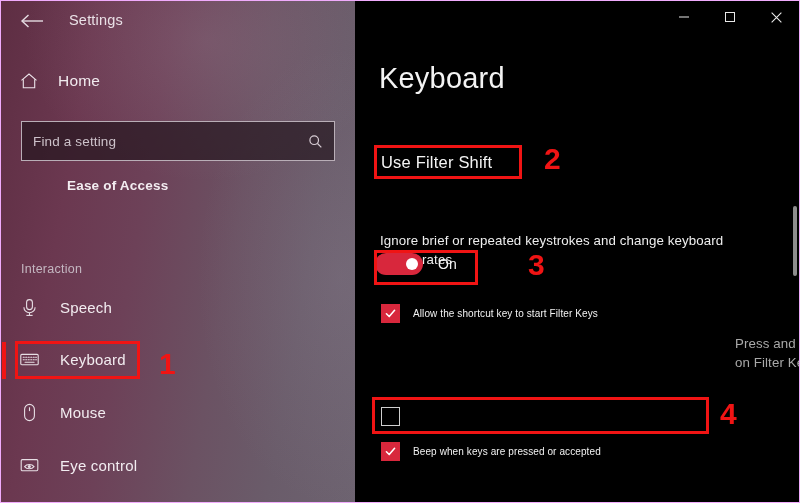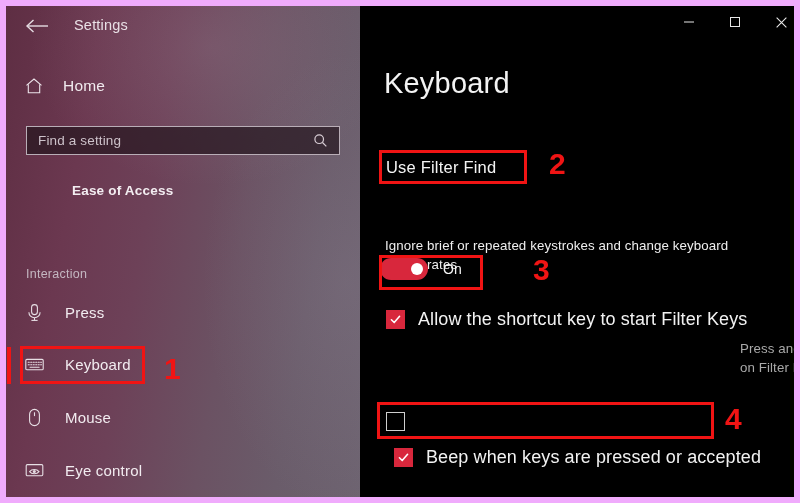--- a/index.html
+++ b/index.html
@@ -12,21 +12,21 @@
     font-family: "Liberation Sans", sans-serif;
   }
 
   #screen {
     position: relative;
     width: 800px;
     height: 503px;
     overflow: hidden;
     background: #000;
     box-sizing: border-box;
-    border: 6px solid #f0abfc;
+    border: 1px solid #f0abfc;
     text-decoration: underline;
   }
 
   
   #sidebar {
     position: absolute;
     left: 0;
     top: 0;
     width: 354px;
     height: 503px;
@@ -80,21 +80,21 @@
   .home-icon { width: 20px; height: 20px; color: #ece4ea; }
   .home-label {
     font-size: 15.5px;
     color: #f1ebef;
     letter-spacing: .2px;
   }
 
   .search-box {
     position: absolute;
     left: 20px; top: 120px;
-    width: 314px; height: 29px;
+    width: 314px; height: 40px;
     box-sizing: border-box;
     background: rgba(36,22,30,.70);
     border: 1px solid #b9aeb7;
     display: flex;
     align-items: center;
     z-index: 3;
   }
   .search-placeholder {
     margin-left: 11px;
     font-size: 13.5px;
@@ -226,41 +226,41 @@
   }
 
   .check-row {
     position: absolute;
     display: flex;
     align-items: center;
     gap: 13px;
   }
   #chk-shortcut { left: 380px; top: 303px; }
   #chk-taskbar  { left: 380px; top: 406px; }
-  #chk-beep     { left: 380px; top: 441px; margin-left: 8px; }
+  #chk-beep     { left: 380px; top: 441px; }
 
   .cbox {
     width: 19px; height: 19px;
     box-sizing: border-box;
     flex: none;
     display: flex;
     align-items: center;
     justify-content: center;
   }
   .cbox.checked {
     background: #d8273c;
     border: 1px solid #d8273c;
   }
   .cbox.unchecked {
     background: transparent;
     border: 1.5px solid #cfcfcf;
   }
   .cbox svg { display: block; }
   .check-label {
-    font-size: 18px;
+    font-size: 10px;
     color: #f2f2f2;
     letter-spacing: .1px;
     white-space: nowrap;
   }
 
   .hint-text {
     position: absolute;
     left: 380px; top: 333px;
     width: 364px;
     font-size: 13.3px;
@@ -355,21 +355,21 @@
 
     <div class="nav-item" id="nav-speech">
       <span class="nav-icon">
         <svg viewBox="0 0 21 21" width="21" height="21" fill="none" stroke="currentColor" stroke-width="1.1">
           <rect x="7.6" y="2.6" width="5.8" height="10" rx="2.9"></rect>
           <path d="M4.9 10.2 a5.6 5.6 0 0 0 11.2 0"></path>
           <path d="M10.5 15.8 V18.4"></path>
           <path d="M7.4 18.4 H13.6"></path>
         </svg>
       </span>
-      <span class="nav-label">Press</span>
+      <span class="nav-label">Speech</span>
     </div>
 
     <div class="nav-item" id="nav-keyboard">
       <span class="nav-icon">
         <svg viewBox="0 0 21 21" width="21" height="21" fill="none" stroke="currentColor" stroke-width="1.1">
           <rect x="1.8" y="5.4" width="17.4" height="10.4" rx="1.1"></rect>
           <g stroke-width="1.05" stroke-linecap="round">
             <path d="M4.2 8.2 h1.1 M6.7 8.2 h1.1 M9.2 8.2 h1.1 M11.7 8.2 h1.1 M14.2 8.2 h1.1 M16.6 8.2 h0.9"></path>
             <path d="M4.2 10.7 h1.1 M6.7 10.7 h1.1 M9.2 10.7 h1.1 M11.7 10.7 h1.1 M14.2 10.7 h1.1 M16.6 10.7 h0.9"></path>
             <path d="M6.0 13.2 h9.1"></path>
@@ -416,21 +416,21 @@
       </div>
       <div class="win-btn">
         <svg viewBox="0 0 12 12" width="13" height="13" stroke="currentColor" stroke-width="1">
           <path d="M1.5 1.5 L10.5 10.5 M10.5 1.5 L1.5 10.5"></path>
         </svg>
       </div>
     </div>
 
     <div class="page-title">Keyboard</div>
 
-    <div class="setting-heading">Use Filter Find</div>
+    <div class="setting-heading">Use Filter Shift</div>
 
     <div class="setting-desc">Ignore brief or repeated keystrokes and change keyboard repeat rates</div>
 
     <div class="toggle-wrap">
       <div class="toggle">
         <span class="knob"></span>
       </div>
       <span class="toggle-state">On</span>
     </div>
 

